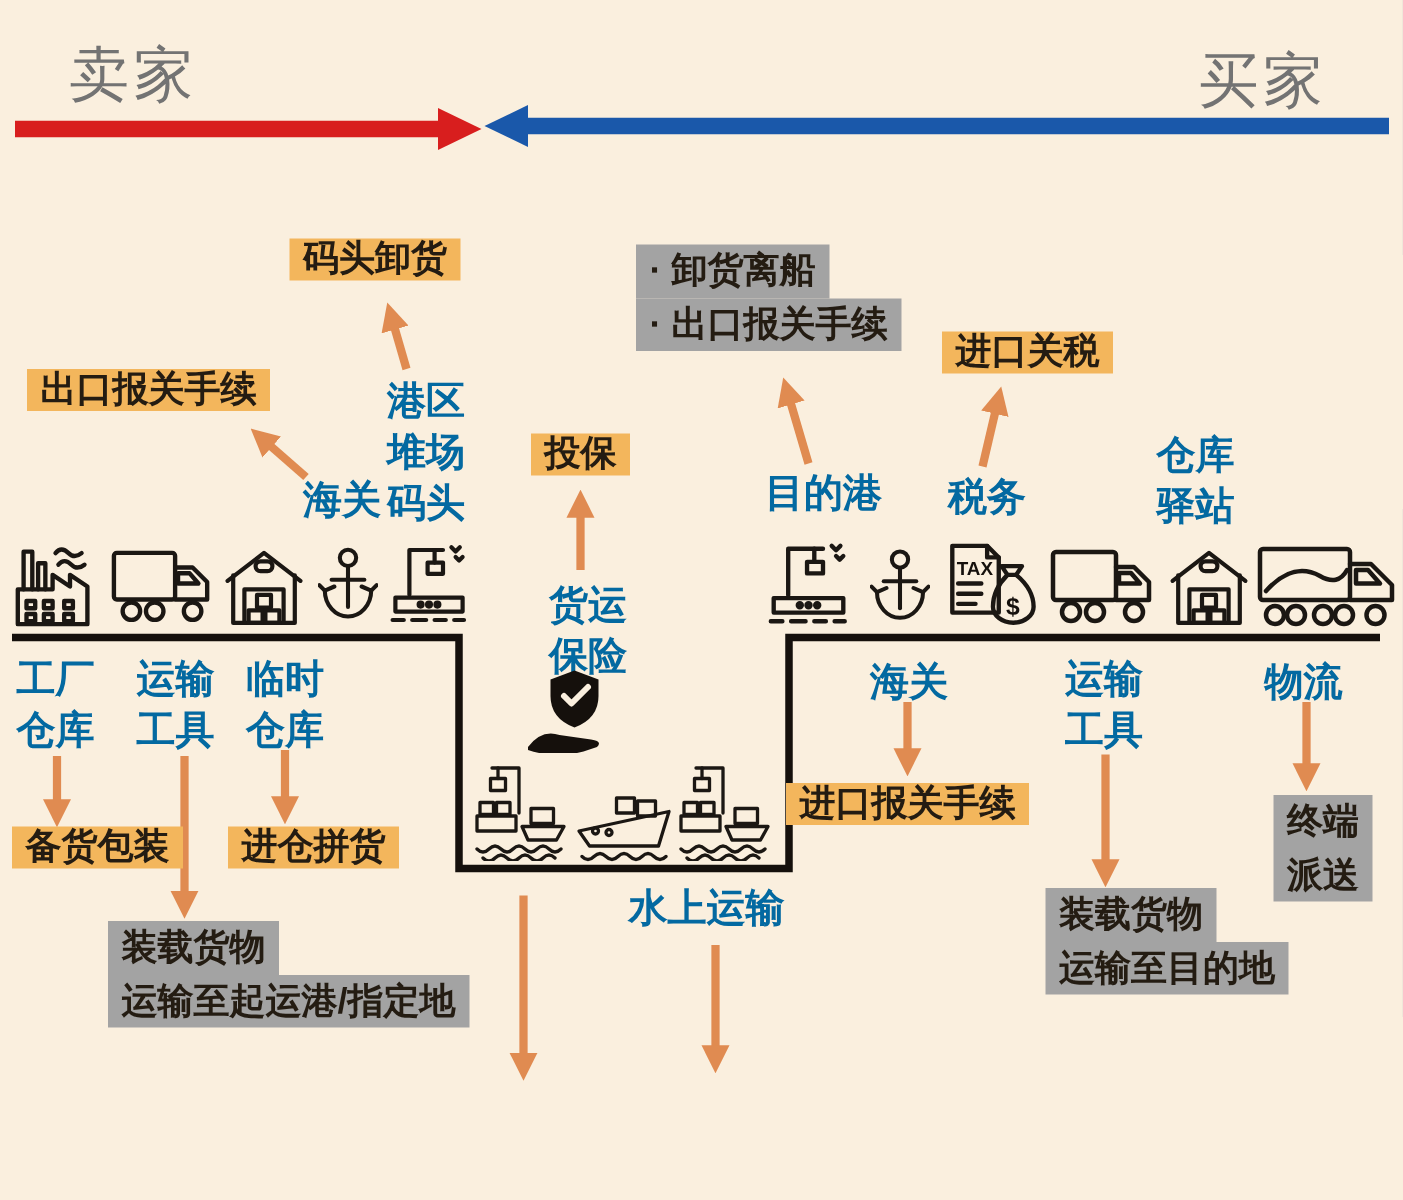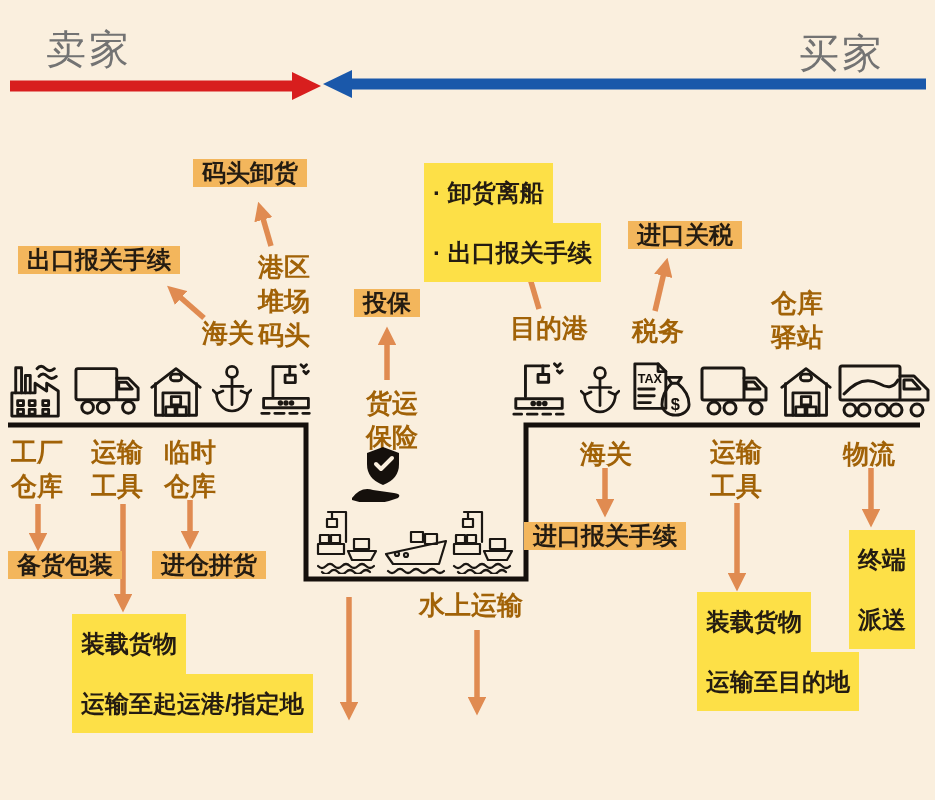--- a/index.html
+++ b/index.html
@@ -2,23 +2,23 @@
 <html><head>
 <meta charset="utf-8">
 <style>
   html,body{margin:0;padding:0;background:#e8e2d6;}
   .canvas{position:relative;width:935px;height:800px;background:#FAEFDE;
     font-family:"Liberation Sans",sans-serif;overflow:hidden;color:#1f1a14;}
   .title{position:absolute;font-size:40px;font-weight:400;letter-spacing:3px;color:#737373;white-space:nowrap;}
   .tag{position:absolute;background:#F3B65C;color:#241c12;font-size:24px;font-weight:700;
     padding:0 9px;line-height:1.15;white-space:nowrap;width:max-content;}
   .tagstack{position:absolute;}
-  .tagstack .line{display:block;background:#fde047;color:#241c12;font-size:24px;font-weight:700;
-    padding:16px 9px;line-height:1.15;white-space:nowrap;width:max-content;}
-  .plain{position:absolute;font-size:26px;font-weight:700;color:#a16207;line-height:34px;white-space:nowrap;}
+  .tagstack .line{display:block;background:#a3a3a3;color:#241c12;font-size:24px;font-weight:700;
+    padding:4px 9px;line-height:1.15;white-space:nowrap;width:max-content;}
+  .plain{position:absolute;font-size:26px;font-weight:700;color:#0369a1;line-height:34px;white-space:nowrap;}
   .center{text-align:center;}
   .icon{position:absolute;}
   .overlay{position:absolute;left:0;top:0;pointer-events:none;}
   .ink{stroke:#1b1713;fill:none;stroke-width:3;stroke-linejoin:round;stroke-linecap:round;}
   .ink-thin{stroke:#1b1713;fill:none;stroke-width:2.2;stroke-linejoin:round;stroke-linecap:round;}
   .fillink{fill:#15100c;stroke:none;}
   .lbl{fill:#15100c;stroke:none;font-weight:bold;font-family:"Liberation Sans",sans-serif;}
 </style>
 </head>
 <body>

